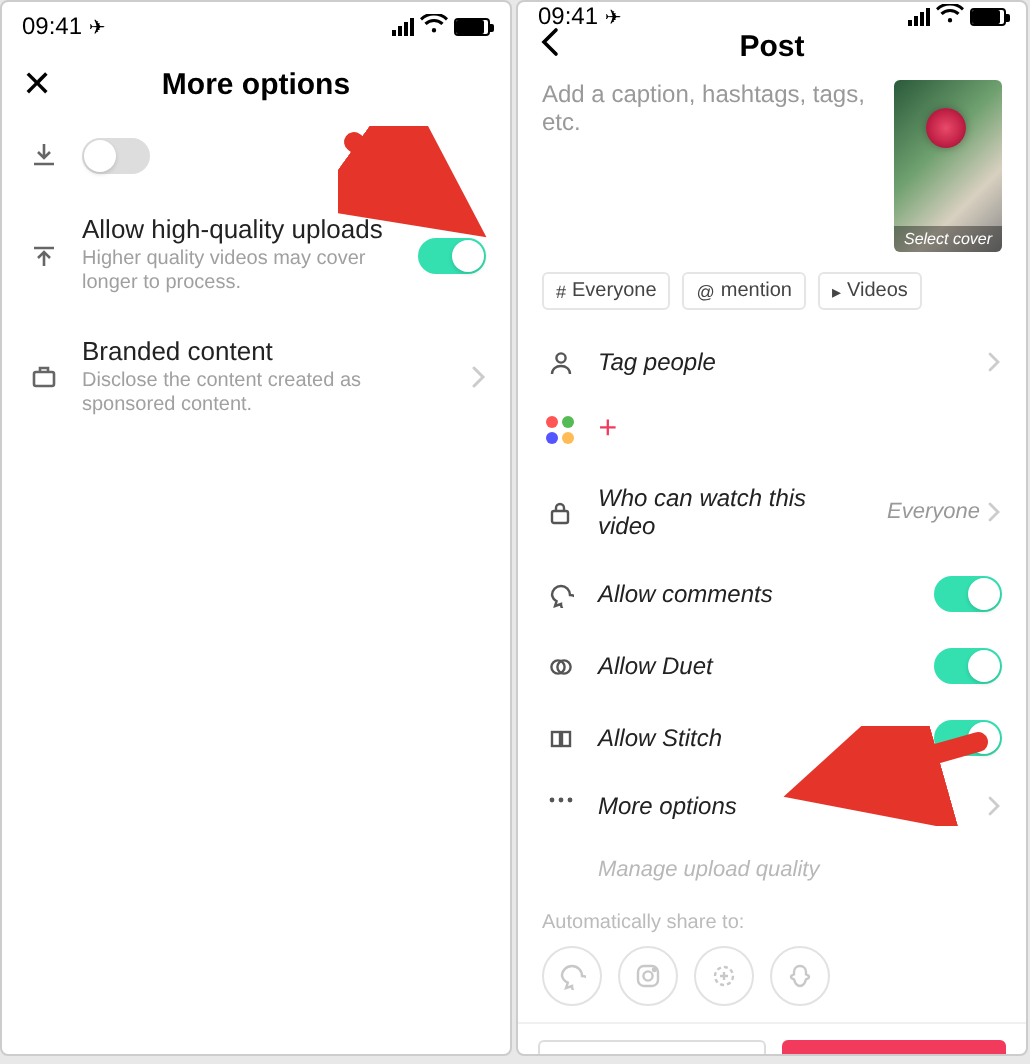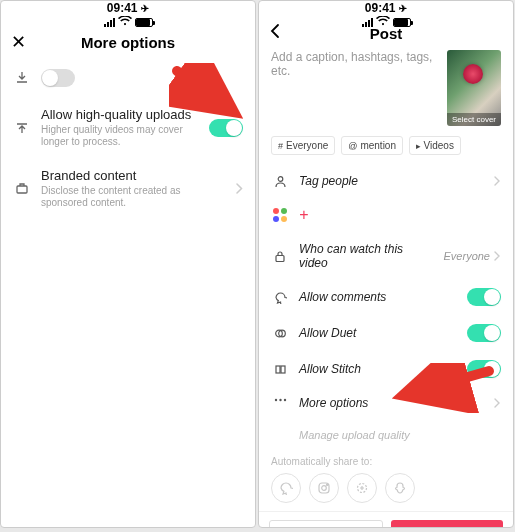--- a/index.html
+++ b/index.html
@@ -23,22 +23,21 @@
     display: flex;
     flex-direction: column;
   }
   .statusbar {
     height: 24px;
     display: flex;
     align-items: center;
     justify-content: space-between;
     padding: 0 10px;
     font-size: 12px;
-    font-weight: 700;
-    flex-direction: column;
+    font-weight: 400;
   }
   .statusbar .right { display: flex; align-items: center; gap: 3px; }
   .sig { display: inline-flex; align-items: flex-end; gap: 1px; }
   .sig span { width: 2px; background: #000; display: inline-block; }
   .sig span:nth-child(1){height:3px}.sig span:nth-child(2){height:5px}.sig span:nth-child(3){height:7px}.sig span:nth-child(4){height:9px}
   .batt { width: 18px; height: 9px; border: 1px solid #000; border-radius: 2px; position: relative; }
   .batt::after { content:""; position:absolute; right:-3px; top:2px; width:2px; height:4px; background:#000; border-radius:0 1px 1px 0;}
   .batt i { display:block; width: 14px; height: 7px; background:#000; margin:0; border-radius:1px;}
   .navrow {
     height: 34px;
@@ -80,23 +79,24 @@
     background:#fff; top:1px; box-shadow:0 1px 2px rgba(0,0,0,.15);
   }
   .toggle.on::after { right:1px; }
   .toggle.off::after { left:1px; }
   
   .caption-area {
     display:flex; gap:8px; padding: 8px 12px 10px;
   }
   .caption-text { flex:1; font-size:12px; color:#999; }
   .thumb {
-    width:54px; height:76px; border-radius:3px; position:relative;
+    width:54px; height:86px; border-radius:3px; position:relative;
     background: linear-gradient(135deg,#2a5a3a 0%, #6fa06f 40%, #d8d0c0 70%, #888 100%);
     overflow:hidden;
+    font-style:italic;
   }
   .thumb .flower { position:absolute; top:14px; left:16px; width:20px; height:20px; border-radius:50%;
     background: radial-gradient(circle,#e94b6a 0%, #c02045 60%, #7a1030 100%);
     box-shadow: 0 0 4px rgba(0,0,0,.3);
   }
   .thumb .sc {
     position:absolute; bottom:0; left:0; right:0; text-align:center;
     background:rgba(0,0,0,.38); color:#fff; font-size:8px; padding:2px 0;
   }
   .tagchips { display:flex; gap:6px; padding: 0 12px 10px; }

